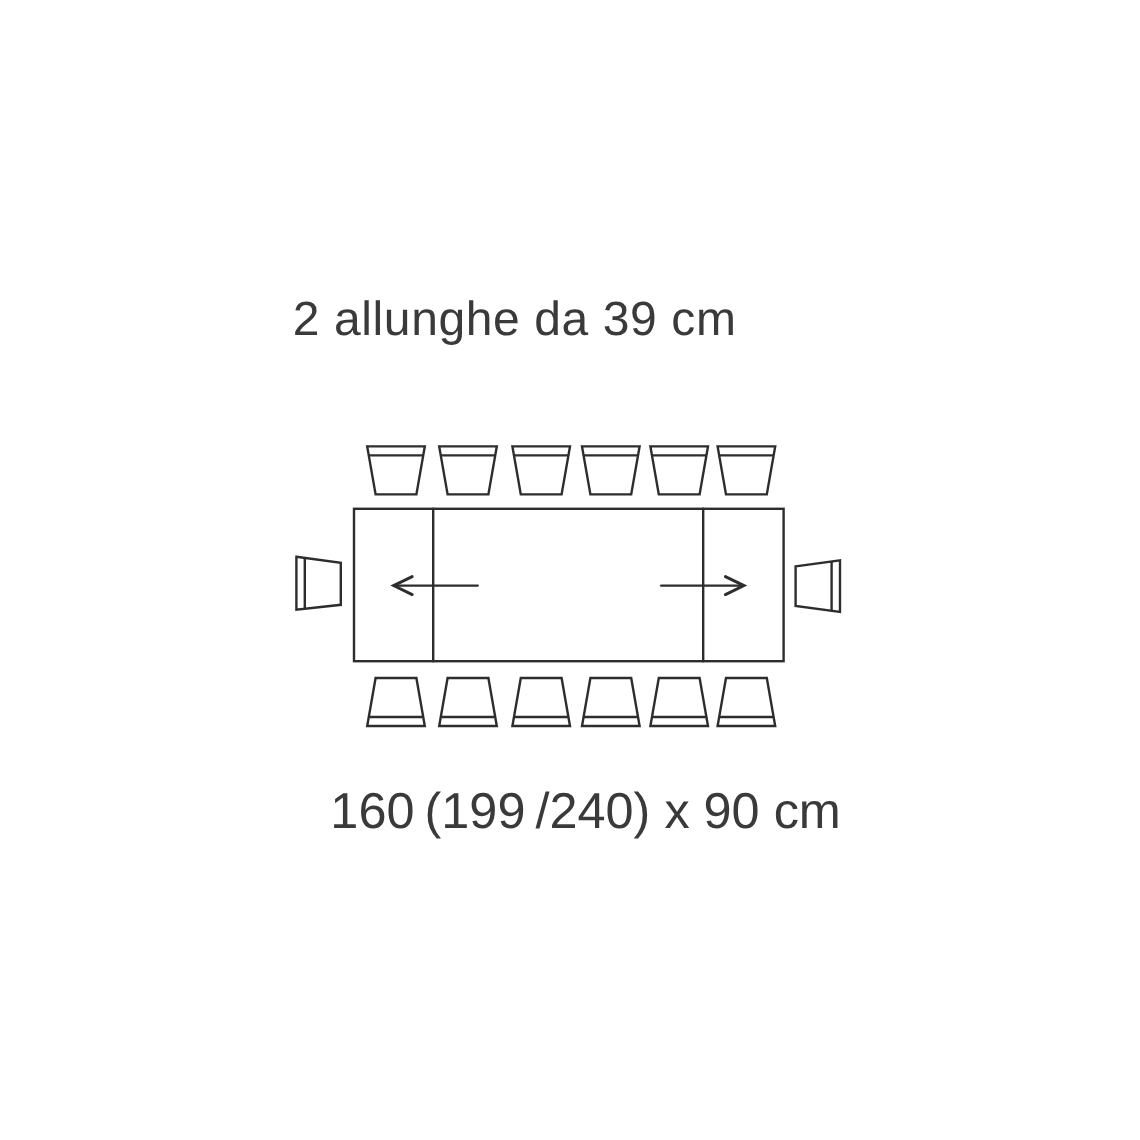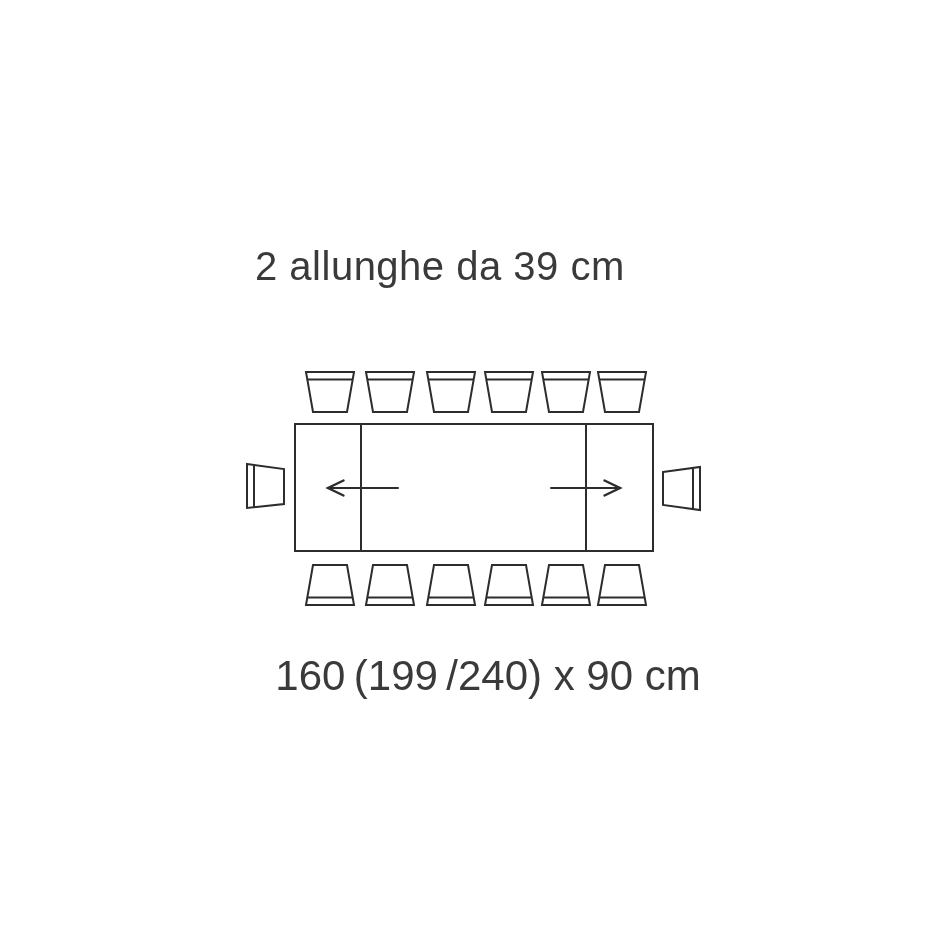--- a/index.html
+++ b/index.html
@@ -10,21 +10,21 @@
   .canvas {
     position: relative;
     width: 950px;
     height: 950px;
     background: #ffffff;
     overflow: hidden;
     font-family: "Liberation Sans", sans-serif;
   }
   .title-block {
     position: absolute;
-    left: 255px;
+    left: 244px;
     top: 249px;
     font-size: 40px;
     line-height: 35px;
     font-weight: 300;
     color: #3a3a3a;
     letter-spacing: 0.5px;
     white-space: nowrap;
   }
   .plan-svg {
     position: absolute;

